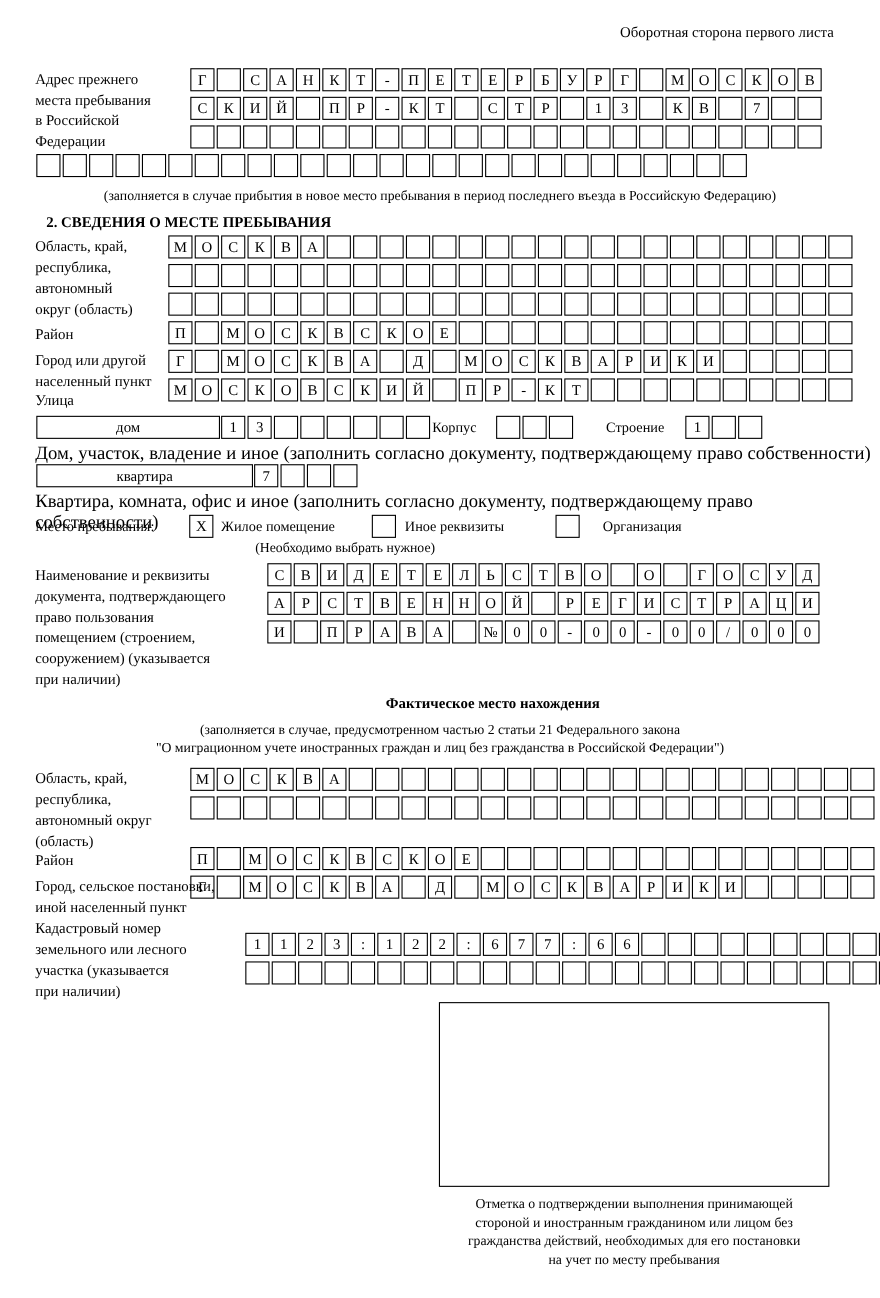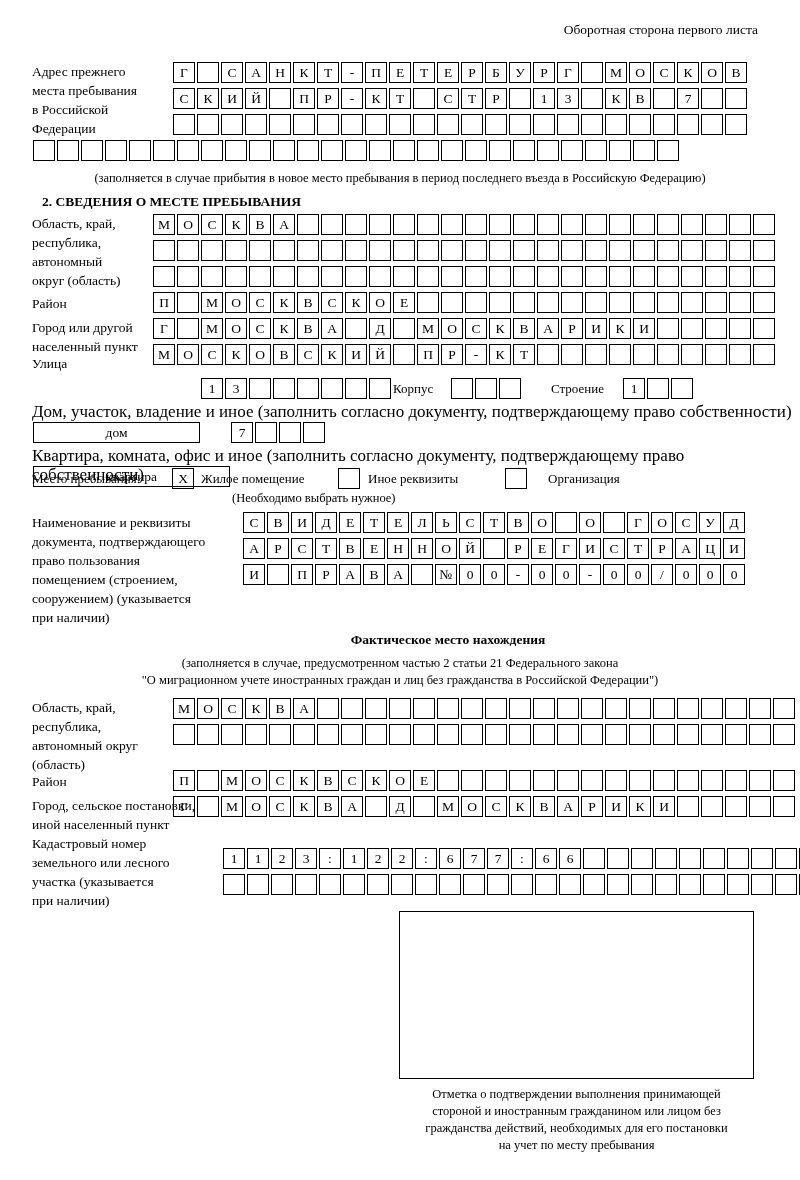--- a/index.html
+++ b/index.html
@@ -76,21 +76,20 @@
     font-family: "Liberation Serif", serif;
   }
   .boxed-label {
     position: absolute;
     border: 1px solid #000;
     box-sizing: border-box;
     height: 21px;
     font-size: 13.5px;
     line-height: 19px;
     text-align: center;
-    margin-top: 44px;
   }
   .inline-text {
     position: absolute;
     font-size: 13px;
     line-height: 21px;
   }
   .checkbox {
     position: absolute;
     width: 22px;
     height: 21px;

